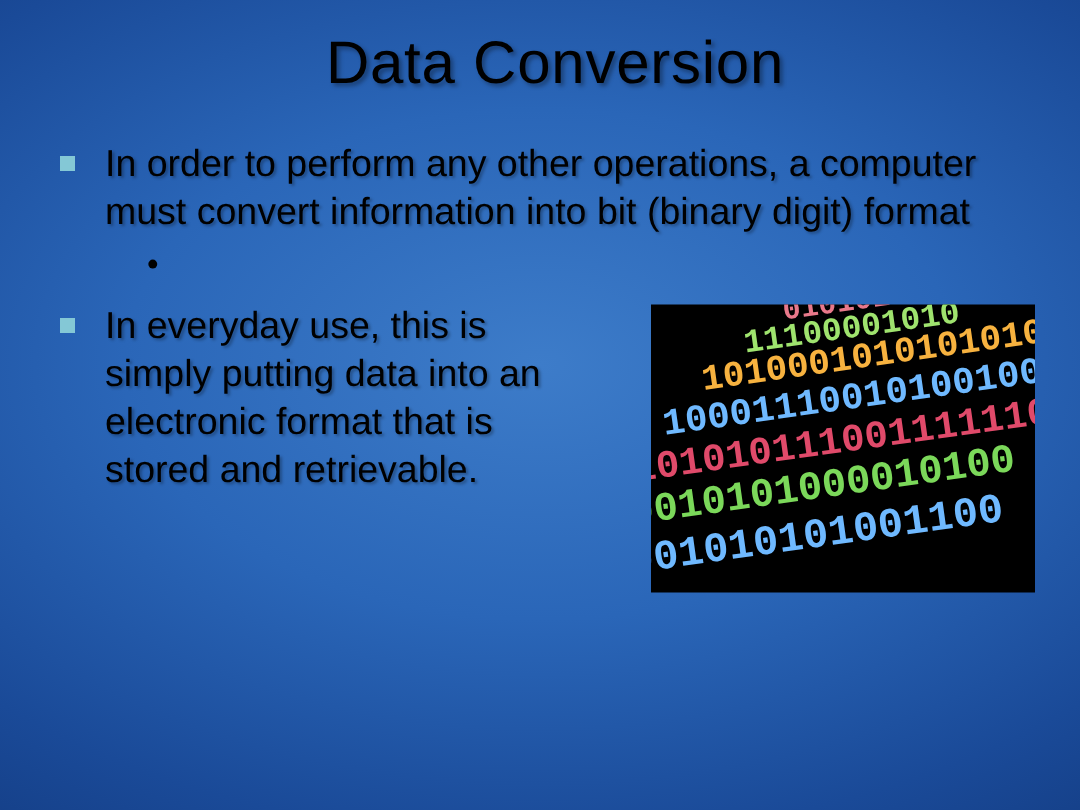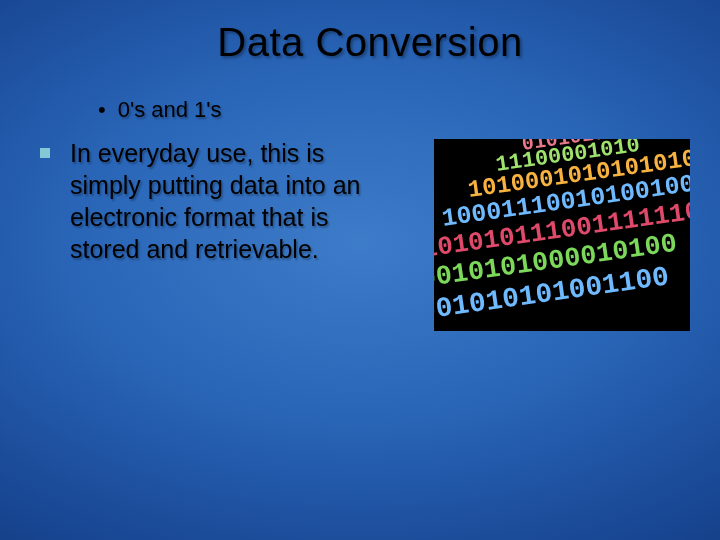--- a/index.html
+++ b/index.html
@@ -99,24 +99,27 @@
   .l5 { top: 128px; left: -30px;font-size: 27px; color: #7bd85a; }
   .l6 { top: 162px; left: -48px;font-size: 28px; color: #6fb9ff; }
 </style>
 </head>
 <body>
 
 <div class="title">Data Conversion</div>
 
 <div class="content">
 
+  <div class="bullet-item">
+    <div class="square"></div>
+    <div class="item-text">In order to perform any other operations, a computer must convert information into bit (binary digit) format</div>
+  </div>
 
   <div class="sub-item">
     <div class="dot">•</div>
-    <div class="sub-text">0's and 1's</div>
   </div>
 
   <div class="row2">
     <div class="bullet-item">
       <div class="square"></div>
       <div class="item-text">In everyday use, this is simply putting data into an electronic format that is stored and retrievable.</div>
     </div>
 
     <div class="img-wrap">
       <div class="binary-img" aria-label="diagonal colored rows of binary digits">

